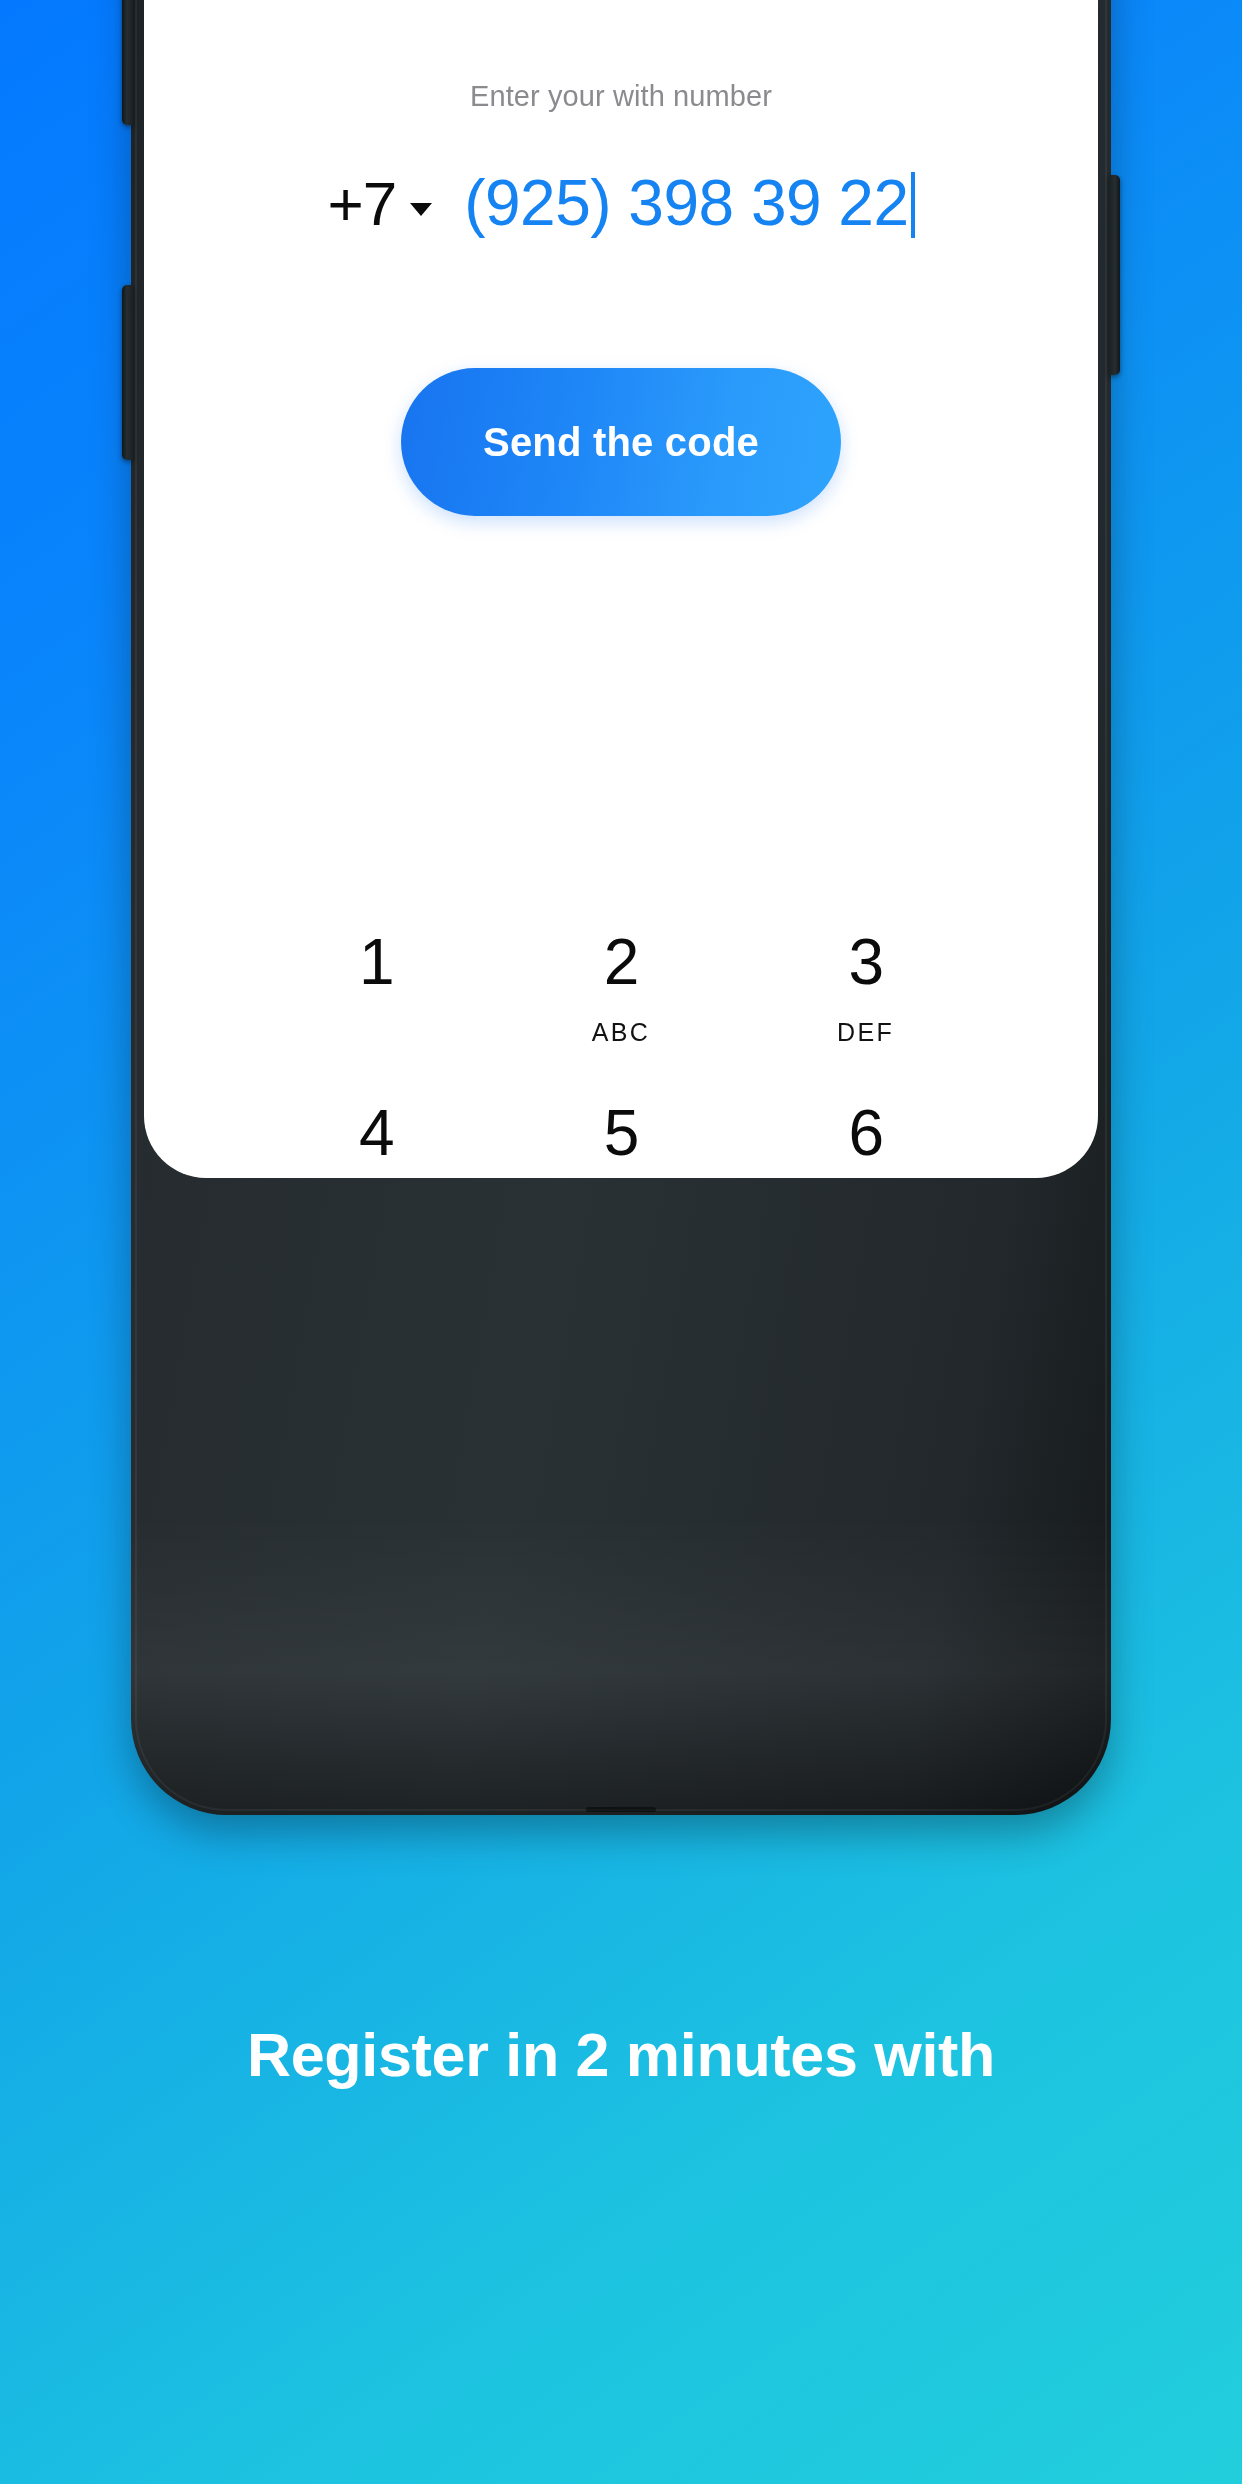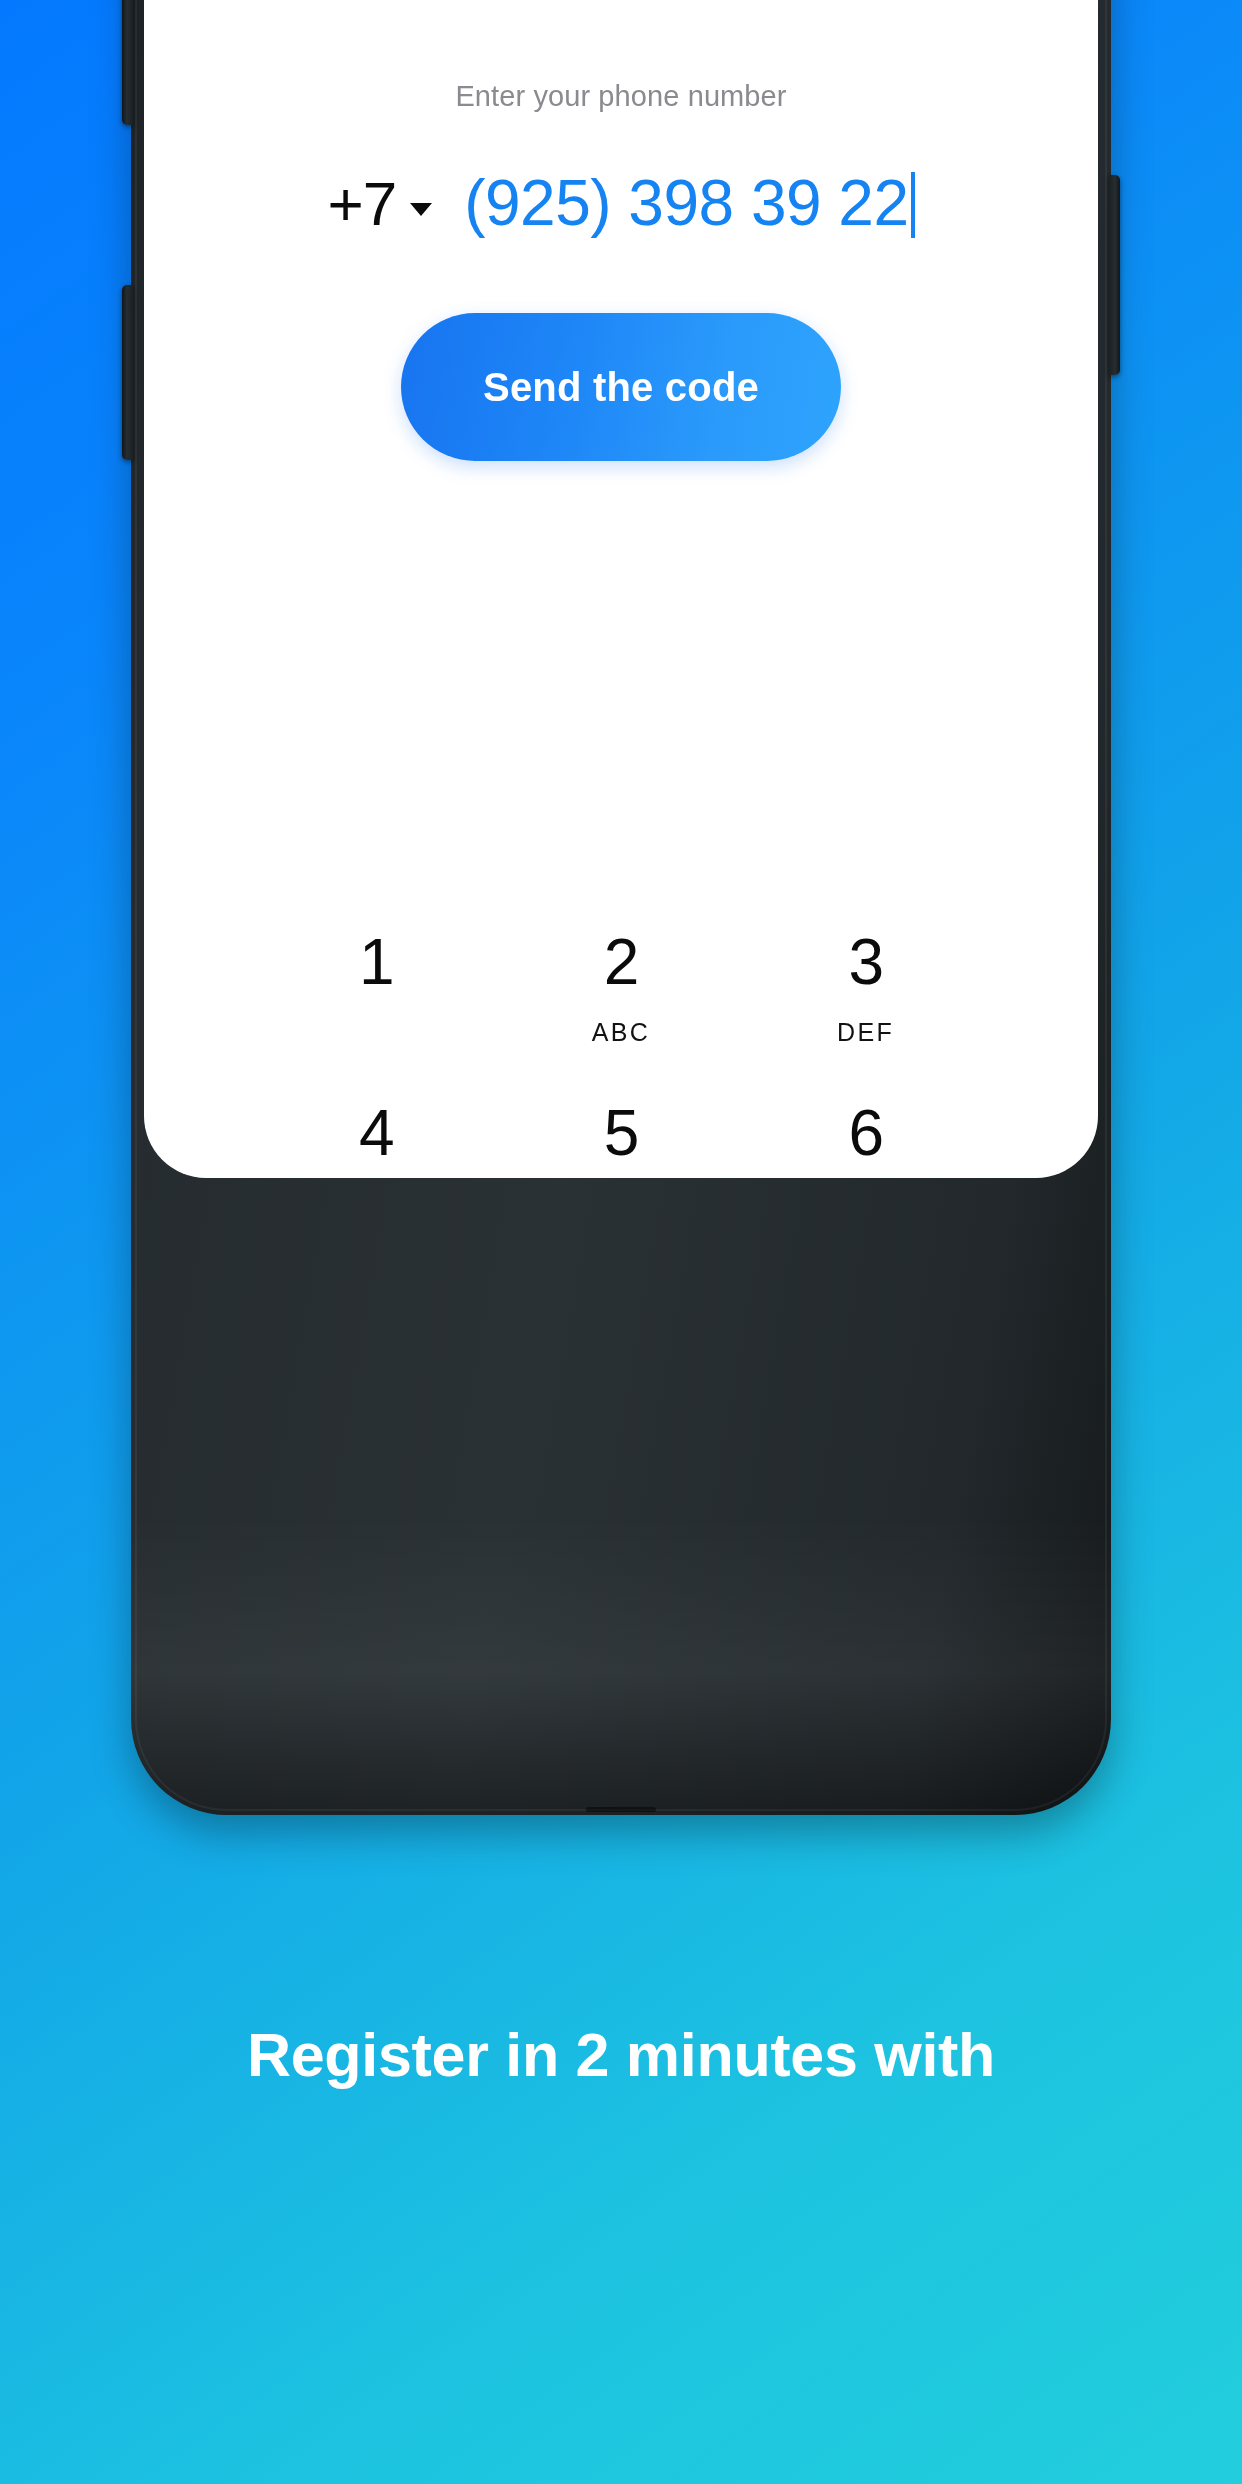--- a/index.html
+++ b/index.html
@@ -145,21 +145,21 @@
     display:inline-block;
     width:4px;
     height:66px;
     background:#1583F2;
     vertical-align:-13px;
     margin-left:2px;
   }
 
   #send-code-button {
     display:block;
-    margin:65px auto 0 auto;
+    margin:120px auto 0 auto;
     width:440px;
     height:148px;
     border:none;
     border-radius:74px;
     background: linear-gradient(100deg, #1774F0 0%, #1E86F7 38%, #2A9AFB 72%, #2EA4FD 100%);
     color:#ffffff;
     font-size:40px;
     font-family:"Liberation Sans", sans-serif;
     font-weight:700;
     letter-spacing:0.2px;
@@ -230,21 +230,21 @@
   <div id="phone-rim"></div>
 
   <div class="side-btn" id="volume-up-button"></div>
   <div class="side-btn" id="volume-down-button"></div>
   <div class="side-btn" id="power-button"></div>
   <div id="bottom-speaker-slit"></div>
 
   <div id="phone-screen">
     <div id="app-content">
 
-      <div id="prompt-label">Enter your phone number</div>
+      <div id="prompt-label">Enter your with number</div>
 
       <div id="phone-input-row">
         <div id="country-code-selector">
           <span id="country-code-value">+7</span>
           <span id="country-caret-icon"></span>
         </div>
         <div id="phone-number-field">
           <span id="phone-number-value">(925) 398 39 22</span><span id="text-caret"></span>
         </div>
       </div>

